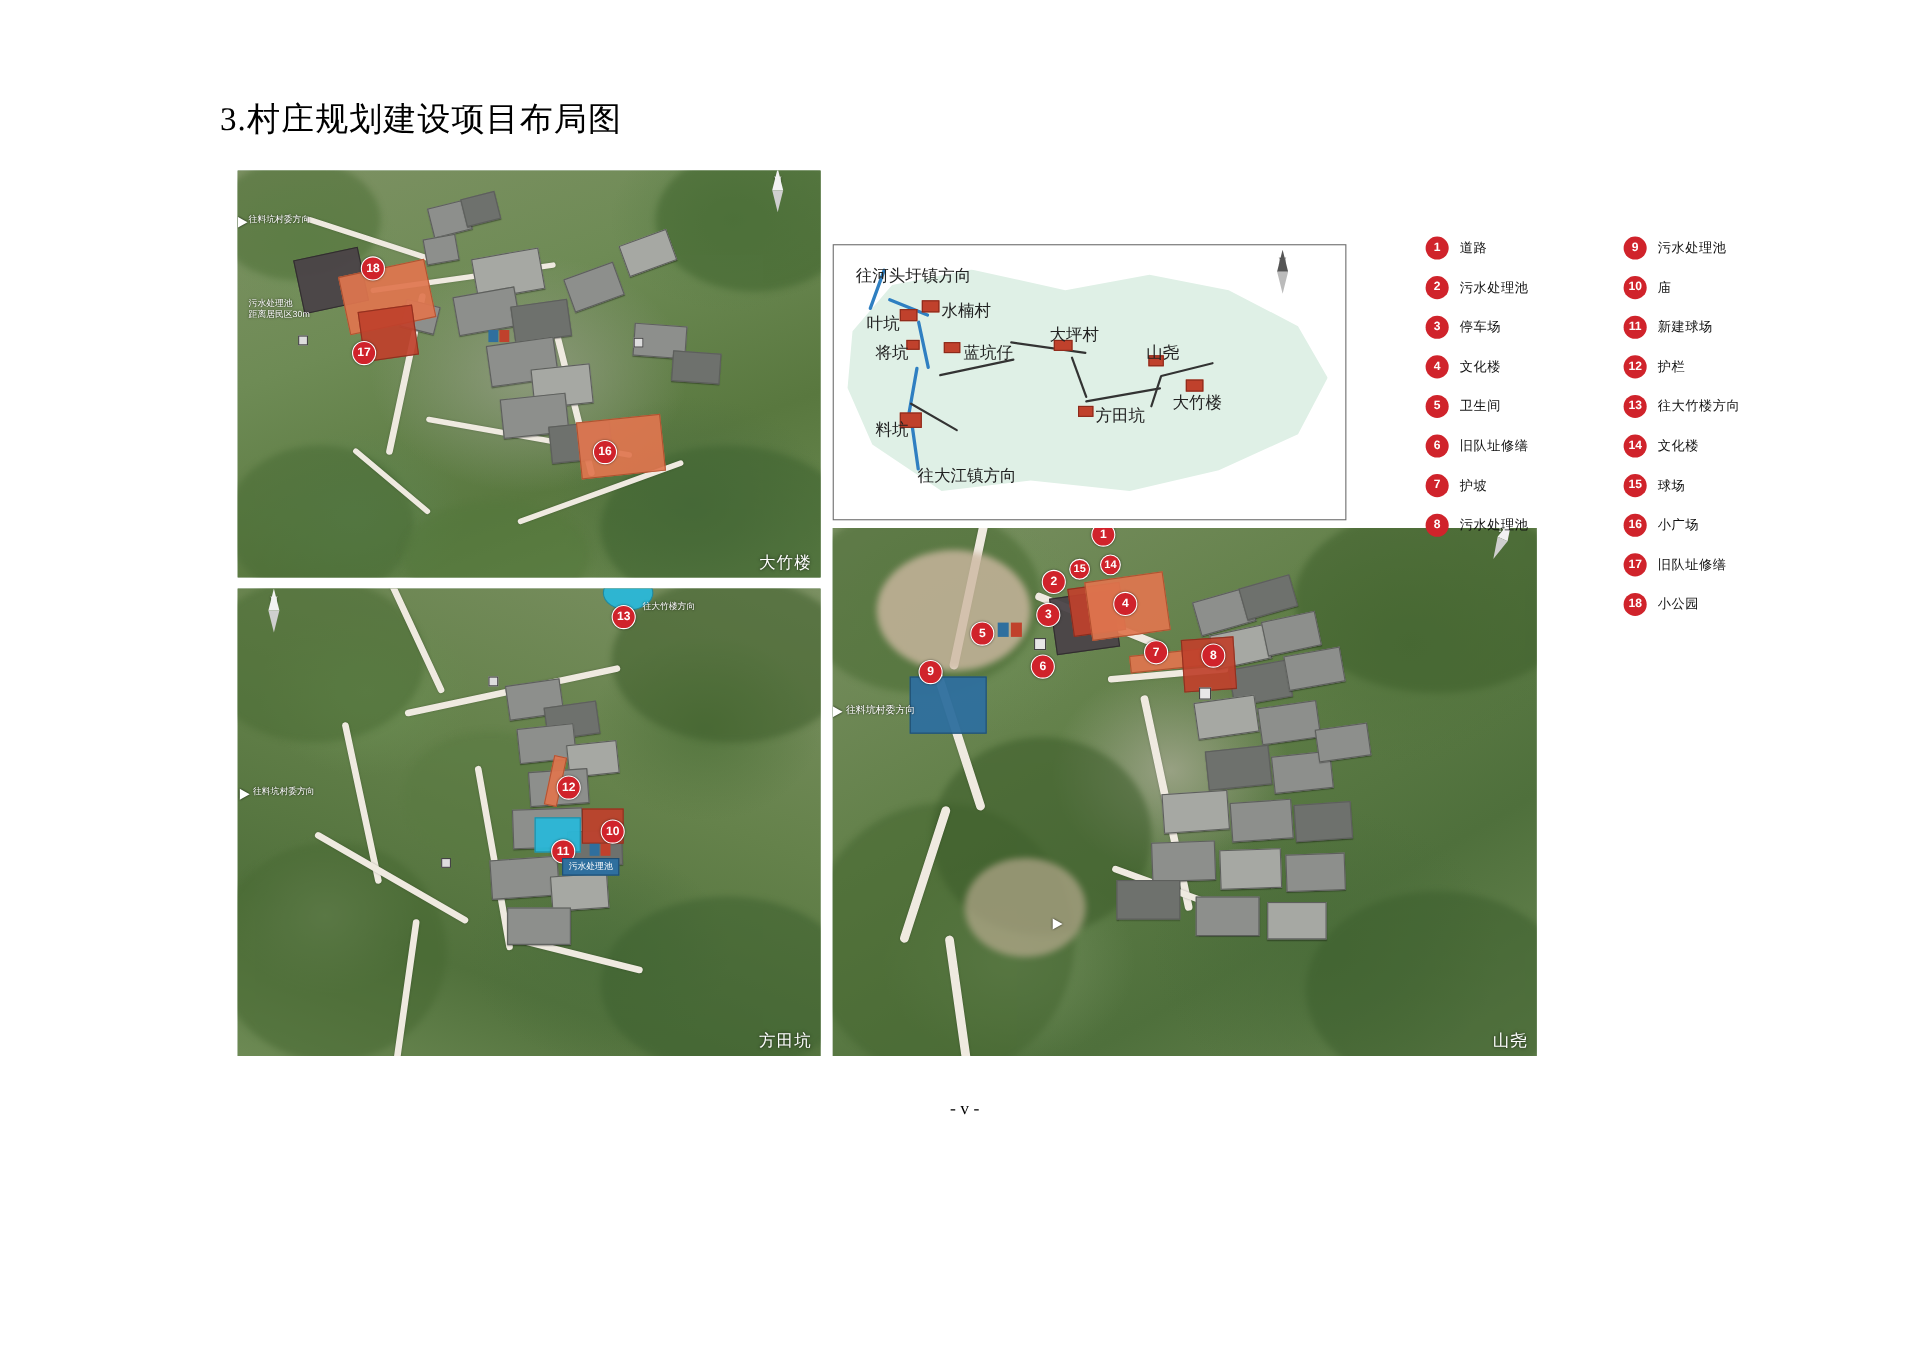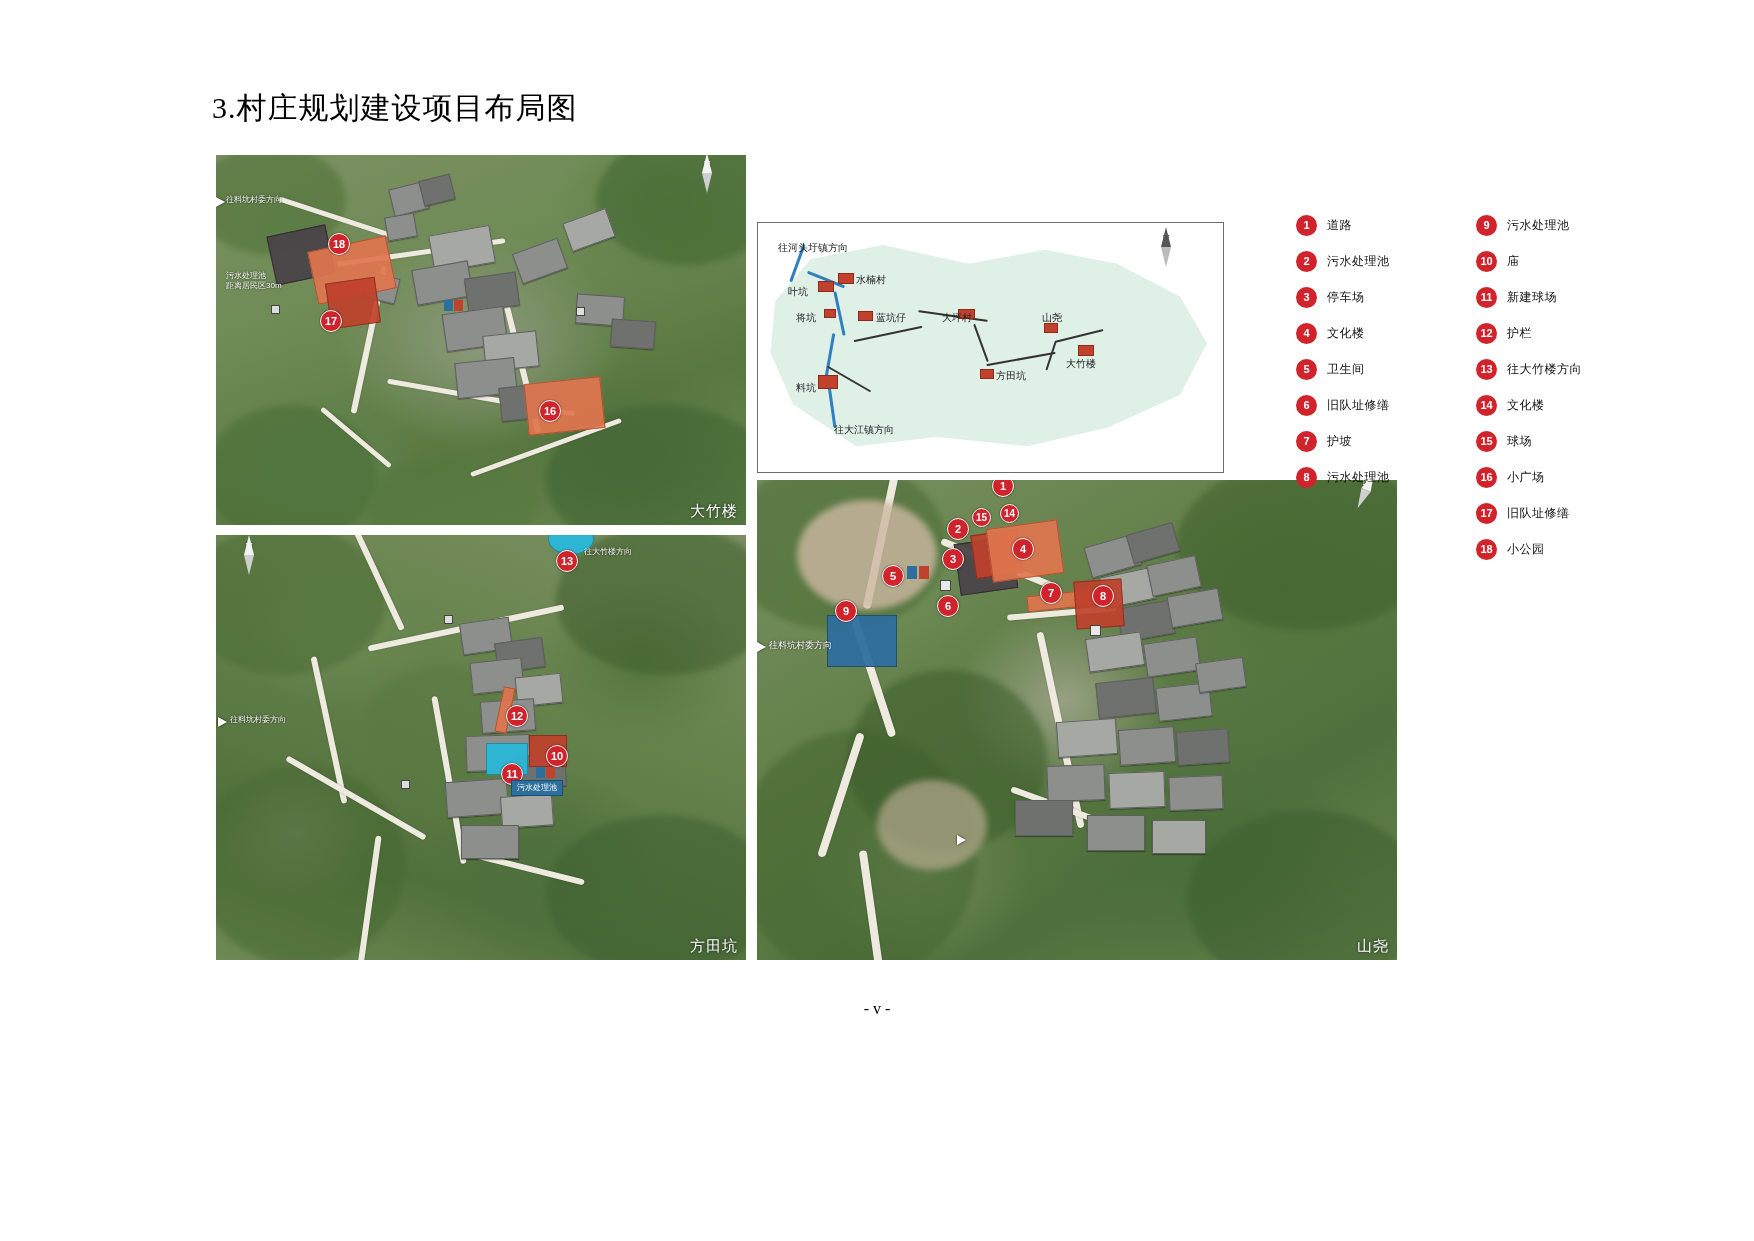--- a/index.html
+++ b/index.html
@@ -15,21 +15,21 @@
     overflow: hidden;
   }
   .page {
     position: absolute;
     inset: 0;
     background: #fff;
   }
   
   #doc-title {
     position: absolute;
-    left: 212px;
+    left: 200px;
     top: 88px;
     font-family: "Liberation Serif", serif;
     font-size: 30px;
     color: #000;
     letter-spacing: 1px;
     white-space: nowrap;
   }
   
   .map-panel {
     position: absolute;
@@ -216,21 +216,21 @@
     background: #333;
     border-radius: 3px;
   }
   #overview-map .vil {
     position: absolute;
     background: #c0412c;
     border: 1px solid #8c2a1b;
   }
   #overview-map .ovl {
     position: absolute;
-    font-size: 10px;
+    font-size: 15px;
     color: #222;
     font-family: "Liberation Sans", sans-serif;
     white-space: nowrap;
     text-align: right;
   }
   #overview-map .compass-dark .n-letter { color: #333; text-shadow: none; }
   #overview-map .compass-dark .star::before { border-bottom-color: #555; }
   #overview-map .compass-dark .star::after { border-top-color: #bbb; }
 
   
@@ -508,21 +508,21 @@
     <div class="vil" style="left:286px;top:100px;width:12px;height:8px;"></div>
     <div class="vil" style="left:320px;top:122px;width:14px;height:9px;"></div>
     <div class="vil" style="left:222px;top:146px;width:12px;height:8px;"></div>
     <div class="vil" style="left:60px;top:152px;width:18px;height:12px;"></div>
 
     <div class="ovl" style="left:20px;top:18px;">往河头圩镇方向</div>
     <div class="ovl" style="left:30px;top:62px;">叶坑</div>
     <div class="ovl" style="left:98px;top:50px;">水楠村</div>
     <div class="ovl" style="left:38px;top:88px;">将坑</div>
     <div class="ovl" style="left:118px;top:88px;">蓝坑仔</div>
-    <div class="ovl" style="left:184px;top:72px;margin-top:16px;">大坪村</div>
+    <div class="ovl" style="left:196px;top:72px;">大坪村</div>
     <div class="ovl" style="left:284px;top:88px;">山尧</div>
     <div class="ovl" style="left:308px;top:134px;">大竹楼</div>
     <div class="ovl" style="left:38px;top:158px;">料坑</div>
     <div class="ovl" style="left:238px;top:146px;">方田坑</div>
     <div class="ovl" style="left:76px;top:200px;">往大江镇方向</div>
 
     <div class="compass compass-dark" style="right:40px;top:12px;">
       <span class="n-letter">N</span>
       <span class="star"></span>
     </div>

